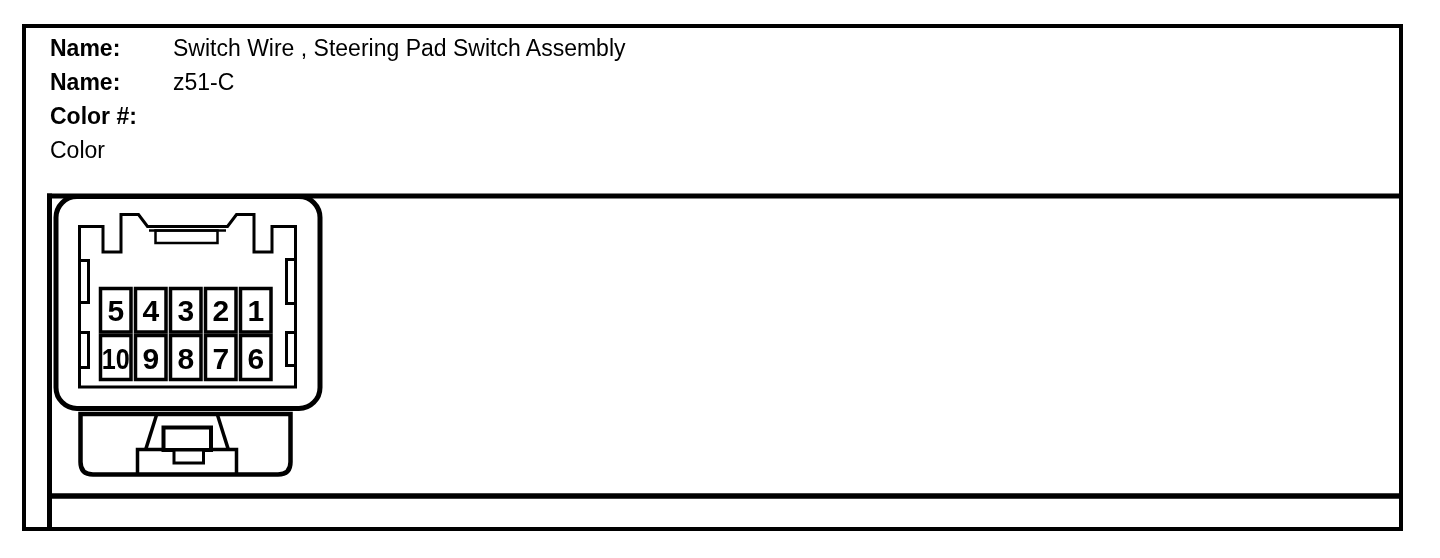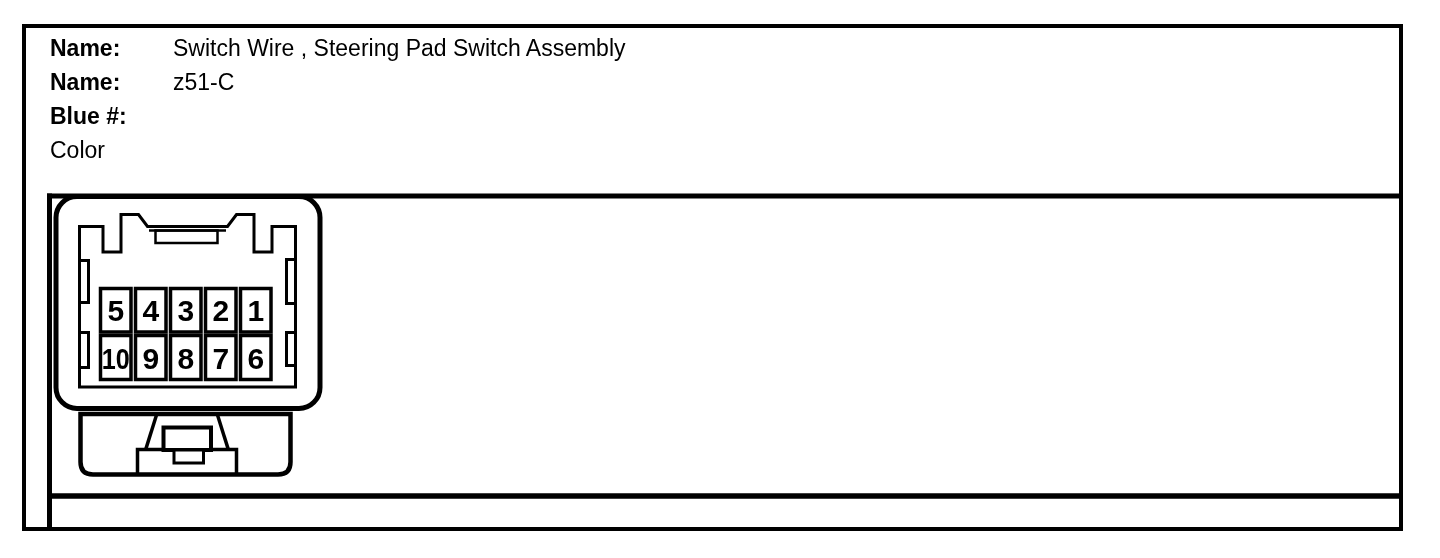--- a/index.html
+++ b/index.html
@@ -118,20 +118,20 @@
   <div class="header-block">
     <div class="field-row">
       <span class="field-label">Name:</span>
       <span class="field-value">Switch Wire , Steering Pad Switch Assembly</span>
     </div>
     <div class="field-row">
       <span class="field-label">Name:</span>
       <span class="field-value">z51-C</span>
     </div>
     <div class="field-row">
-      <span class="field-label">Blue #:</span>
+      <span class="field-label">Color #:</span>
     </div>
     <div class="field-row">
       <span class="field-value">Color</span>
     </div>
   </div>
 
 </div>
 
 </body></html>

